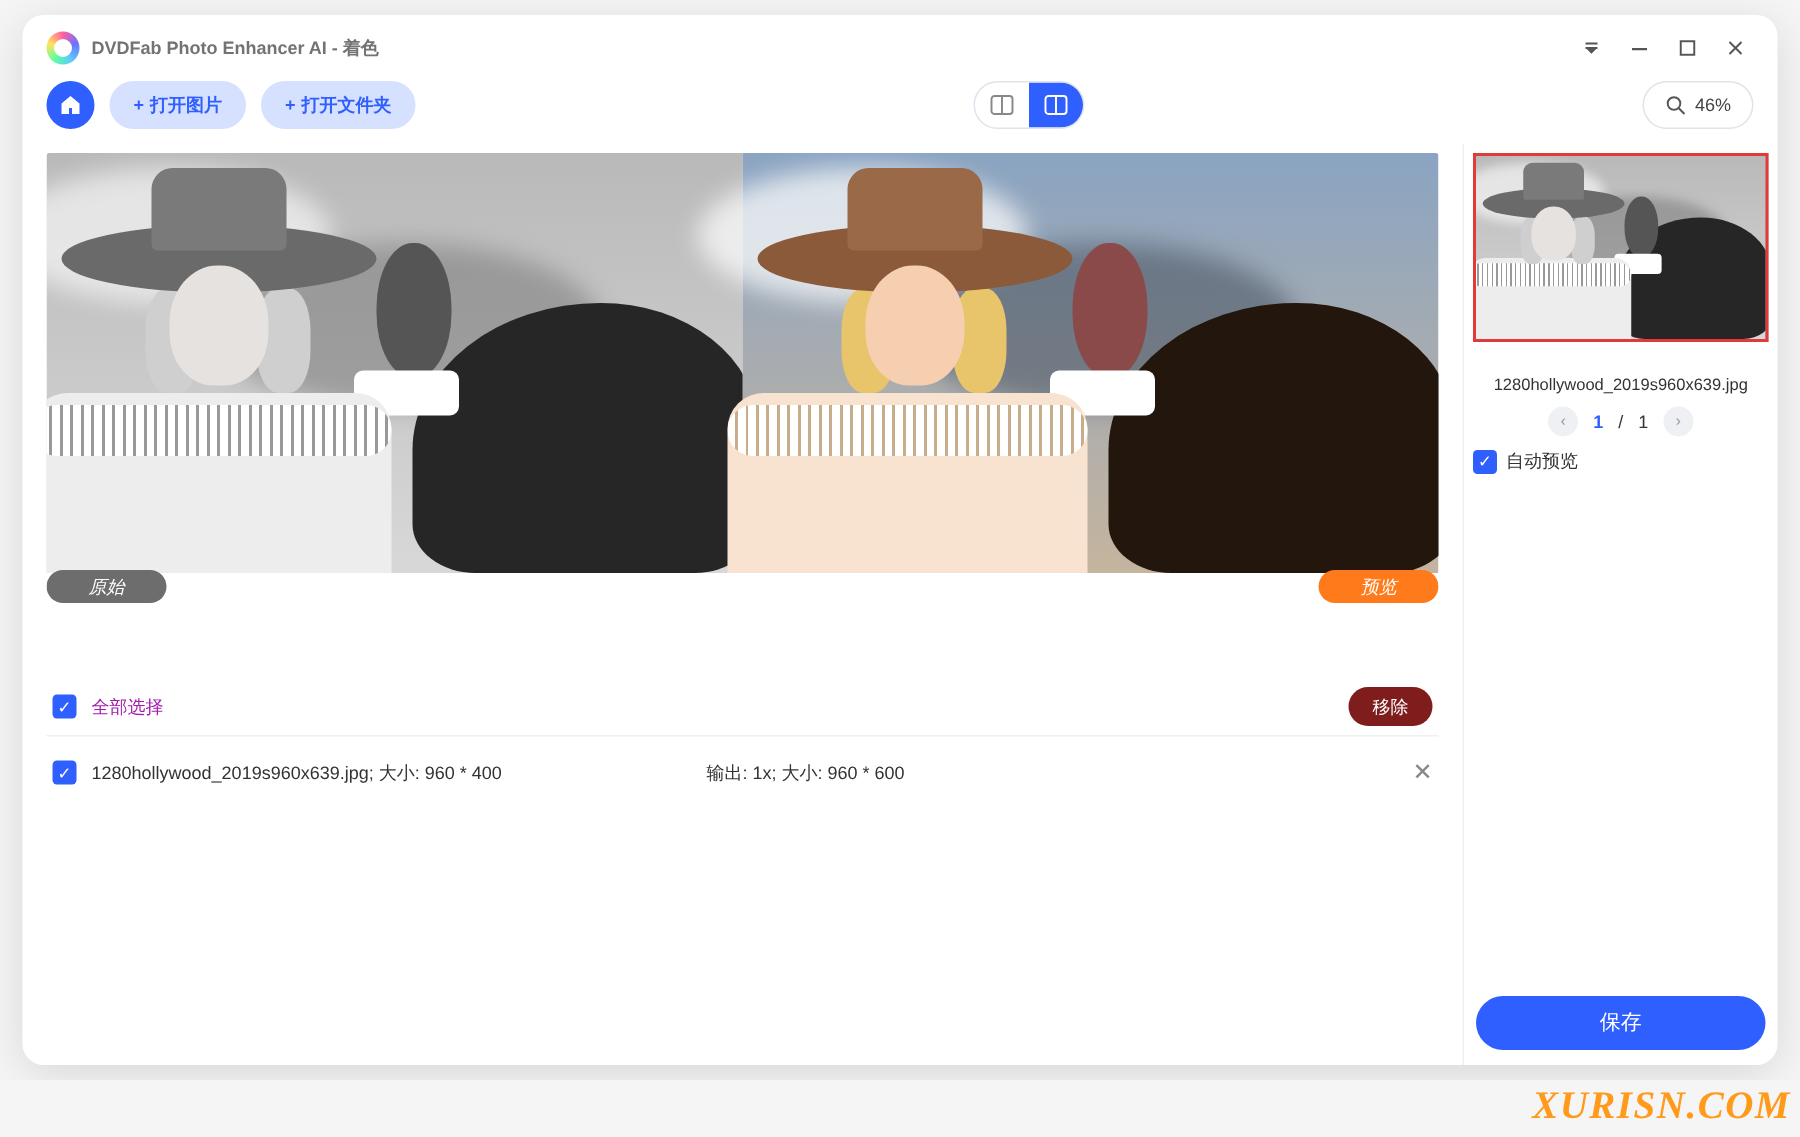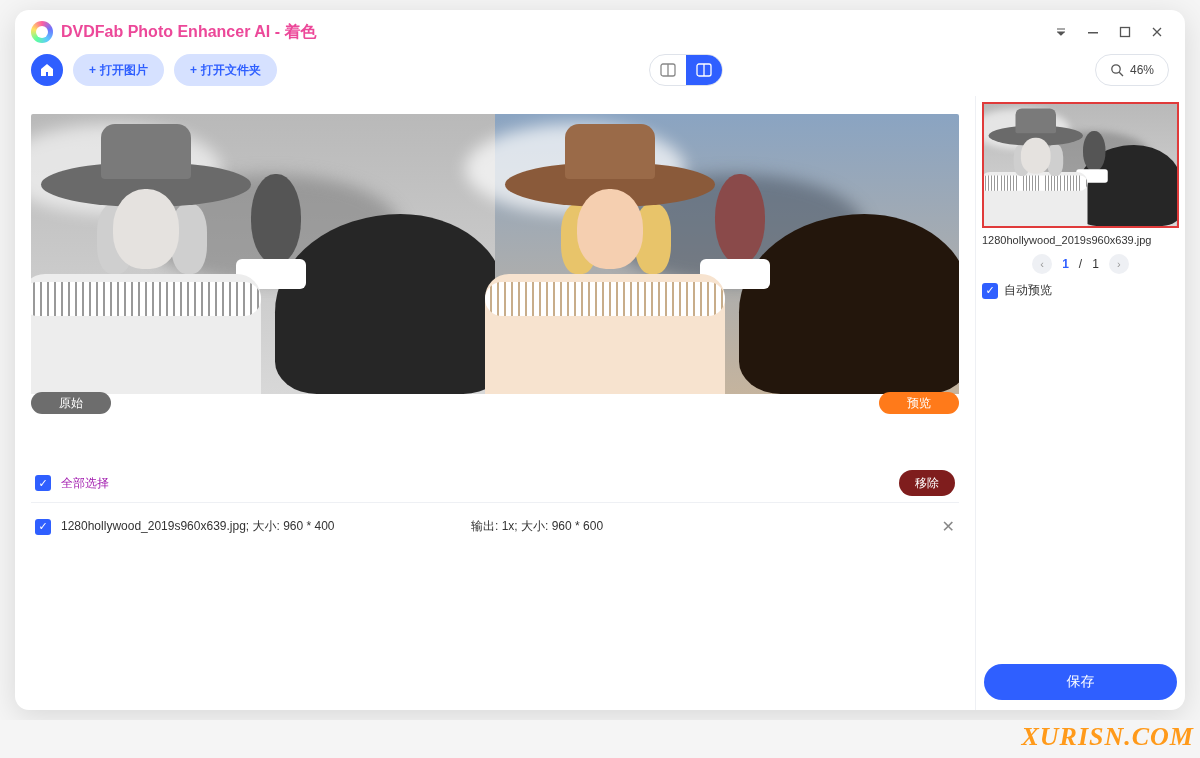--- a/index.html
+++ b/index.html
@@ -1,34 +1,34 @@
 <!DOCTYPE html>
 <html><head>
 <meta charset="utf-8">
 <style>
 *{box-sizing:border-box;margin:0;padding:0;font-family:"Microsoft YaHei",Arial,sans-serif;}
 body{background:#f5f5f5;display:flex;justify-content:center;align-items:flex-start;padding:10px;}
 .app-window{width:1170px;height:700px;background:#fff;border-radius:14px;box-shadow:0 6px 30px rgba(0,0,0,0.12);display:flex;flex-direction:column;overflow:hidden;position:relative;}
 .titlebar{display:flex;align-items:center;padding:10px 16px 6px 16px;gap:8px;}
 .app-icon{width:22px;height:22px;border-radius:50%;background:conic-gradient(from 0deg,#ff5ea0,#6b73ff,#5ec8ff,#5eff9e,#ffe45e,#ff5ea0);position:relative;}
 .app-icon::after{content:"";position:absolute;inset:5px;background:#fff;border-radius:50%;}
-.app-title{font-size:16px;font-weight:600;color:#ec4899;}
+.app-title{font-size:12px;font-weight:600;color:#737373;}
 .titlebar-spacer{flex:1;}
 .win-btn{width:24px;height:24px;display:flex;align-items:center;justify-content:center;cursor:pointer;color:#555;font-size:13px;}
 .toolbar{display:flex;align-items:center;padding:4px 16px 10px 16px;gap:10px;}
 .home-btn{width:32px;height:32px;border-radius:50%;background:#2f5fff;display:flex;align-items:center;justify-content:center;color:#fff;cursor:pointer;}
 .pill-btn{height:32px;padding:0 16px;border-radius:16px;background:#d6e1ff;color:#2f5fff;display:flex;align-items:center;gap:4px;font-size:12px;cursor:pointer;font-weight:600;}
 .toolbar-center{flex:1;display:flex;justify-content:center;}
 .view-toggle{display:flex;border:1px solid #dfe3ea;border-radius:16px;height:32px;overflow:hidden;}
 .view-toggle div{width:36px;display:flex;align-items:center;justify-content:center;cursor:pointer;font-size:14px;color:#888;}
 .view-toggle .active{background:#2f5fff;color:#fff;}
 .zoom-pill{height:32px;padding:0 14px;border:1px solid #dfe3ea;border-radius:16px;display:flex;align-items:center;gap:6px;font-size:12px;color:#444;cursor:pointer;}
 .body-row{flex:1;display:flex;overflow:hidden;}
 .main-col{flex:1;display:flex;flex-direction:column;padding:0 16px 12px 16px;overflow:hidden;}
-.preview-wrap{position:relative;height:300px;border-radius:2px;overflow:hidden;margin-top:18px;}
+.preview-wrap{position:relative;height:300px;border-radius:2px;overflow:hidden;margin-top:6px;font-style:italic;}
 .img-pane{position:absolute;top:0;height:280px;width:50%;}
 .img-left{left:0;}
 .img-right{right:0;}
 .sky{position:absolute;inset:0;}
 .sky-left{background:linear-gradient(#b9b9b9,#d8d8d8);}
 .sky-right{background:linear-gradient(#8aa4c2,#c5b49e);}
 .cloud{position:absolute;border-radius:50%;filter:blur(8px);}
 .cl1{width:220px;height:90px;background:rgba(255,255,255,0.6);top:10px;left:-30px;}
 .cl2{width:260px;height:110px;background:rgba(120,120,120,0.55);top:60px;left:110px;}
 .cl1r{width:220px;height:90px;background:rgba(255,255,255,0.7);top:10px;left:-30px;}
@@ -68,21 +68,21 @@
 .list-header .lbl{font-size:12px;color:#a21caf;}
 .remove-btn{margin-left:auto;height:26px;padding:0 16px;border-radius:13px;background:#7f1d1d;color:#fff;font-size:12px;display:flex;align-items:center;cursor:pointer;}
 .list-row{display:flex;align-items:center;gap:10px;padding:14px 4px;border-top:1px solid #eef0f4;font-size:12px;color:#333;}
 .list-row .col-left{width:400px;}
 .list-row .col-mid{flex:1;}
 .list-row .col-close{color:#888;cursor:pointer;font-size:16px;}
 .side-col{width:210px;border-left:1px solid #eef0f4;display:flex;flex-direction:column;padding:6px 6px 10px 6px;gap:6px;}
 .thumb{height:126px;border:2px solid #e03a3a;background:#bbb;position:relative;overflow:hidden;}
 .thumb .sky{background:linear-gradient(#b9b9b9,#d8d8d8);}
 .thumb .mini{position:absolute;inset:0;transform:scale(0.45);transform-origin:top left;width:222%;height:222%;}
-.thumb-caption{font-size:11px;color:#333;text-align:left;}
+.thumb-caption{font-size:11px;color:#333;text-align:center;margin-top:17px;}
 .pager{display:flex;align-items:center;justify-content:center;gap:10px;font-size:12px;color:#333;margin-top:2px;}
 .pager .arrow{width:20px;height:20px;border-radius:50%;background:#eef0f4;display:flex;align-items:center;justify-content:center;color:#999;cursor:pointer;font-size:11px;}
 .pager .cur{color:#2f5fff;font-weight:700;}
 .autoprev{display:flex;align-items:center;gap:6px;font-size:12px;color:#333;margin-top:2px;}
 .side-spacer{flex:1;}
 .save-btn{height:36px;border-radius:18px;background:#2f5fff;color:#fff;display:flex;align-items:center;justify-content:center;font-size:14px;cursor:pointer;margin:0 2px;}
 .watermark{position:absolute;right:6px;bottom:6px;font-family:"Brush Script MT",cursive;font-size:26px;font-style:italic;color:#ff9a1a;font-weight:700;letter-spacing:1px;pointer-events:none;}
 </style>
 </head>
 <body>

